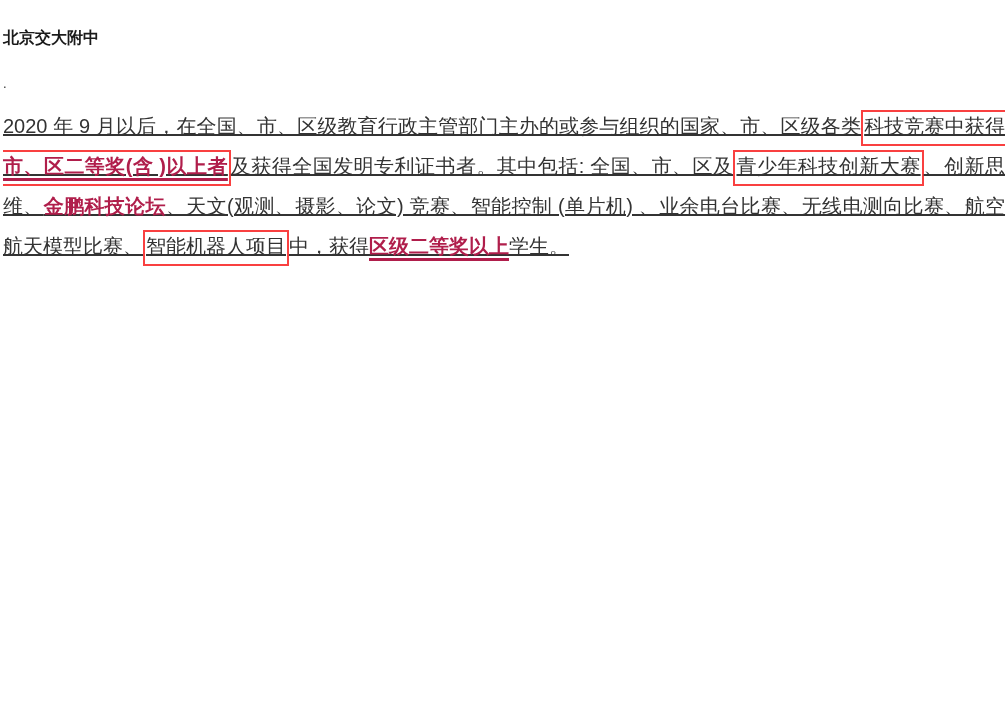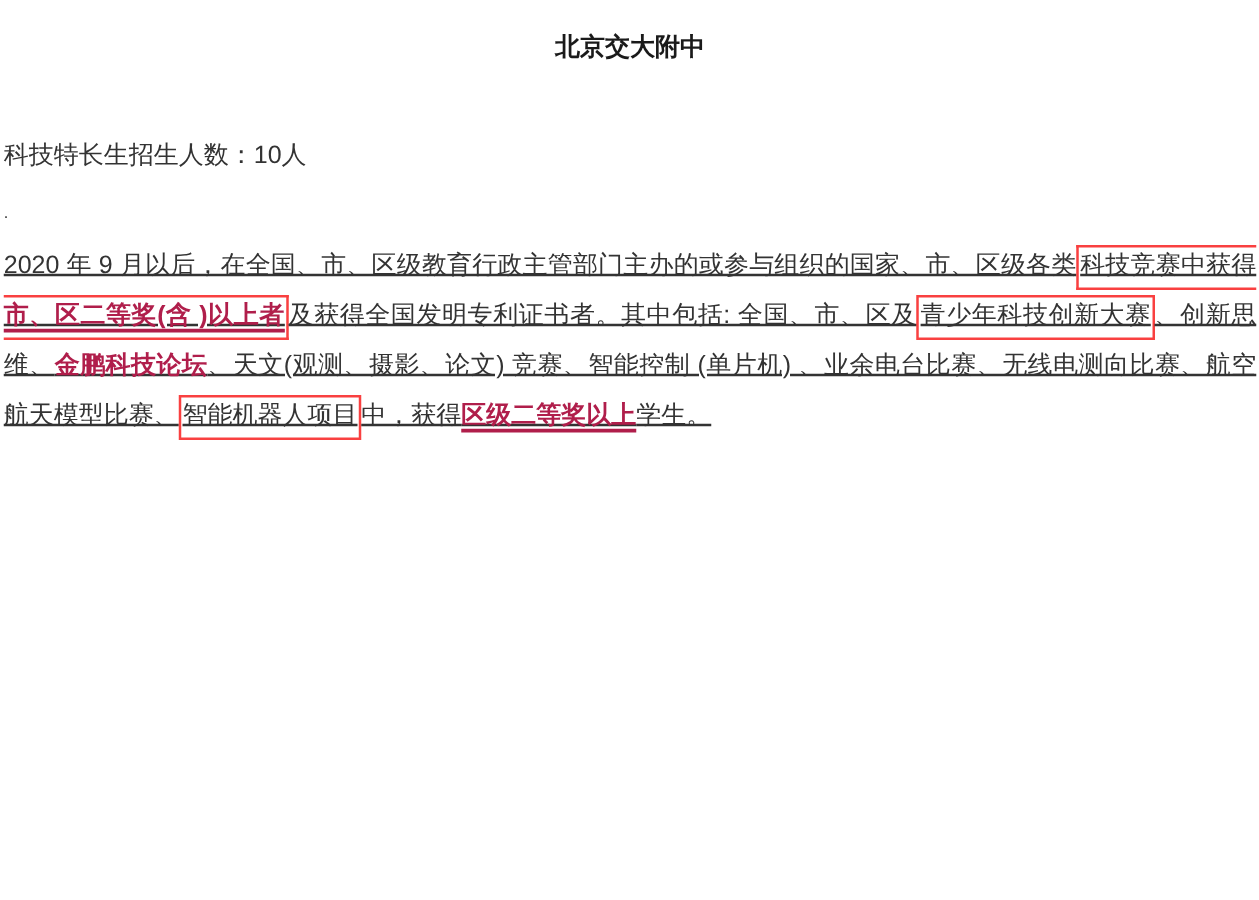--- a/index.html
+++ b/index.html
@@ -11,21 +11,21 @@
   }
   *{margin:0;padding:0;box-sizing:border-box;}
   html,body{background:var(--bg);}
   body{
     width:1007px;height:720px;overflow:hidden;
     font-family:"Liberation Sans","DejaVu Sans",sans-serif;
     font-size:20px;line-height:40px;color:var(--text);
   }
   .doc{padding:14px 2px 0 3px;}
   .title{
-    text-align:center;font-weight:700;font-size:20px;
+    font-weight:700;font-size:16px;
     color:var(--title);margin-top:4px;
   }
   .p-count{margin-top:46px;}
   .p-heading{margin-top:48px;}
   .p-heading .hd{font-weight:700;color:var(--title);}
   .p-body{text-align:justify;}
   .p-dot{margin-top:12px;line-height:28px;font-size:13px;}
   .p2{margin-top:8px;text-decoration:underline;}
   .p-final{margin-top:34px;}
   .crimson{color:var(--crimson);font-weight:700;}
@@ -40,21 +40,20 @@
     padding:3px 1px 7px 1px;
   }
 </style>
 </head>
 <body>
 
 <div class="doc">
 
   <div class="title">北京交大附中</div>
 
-  <div class="p-count">科技特长生招生人数：10人</div>
 
 
 
   <div class="p-dot">.</div>
 
   <div class="p-body p2"><span>2020 年 9 月以后，在全国、市、区级教育行政主管部门主办的或参与组织的国家、市、区级各类</span><span class="red-box"><span>科技竞赛中获得</span><span class="crimson underline">市、区二等奖(含 )以上者</span></span><span>及获得全国发明专利证书者。其中包括: 全国、市、区及</span><span class="red-box"><span>青少年科技创新大赛</span></span><span>、创新思维、</span><span class="crimson">金鹏科技论坛</span><span>、天文(观测、摄影、论文) 竞赛、智能控制 (单片机) 、业余电台比赛、无线电测向比赛、航空航天模型比赛、</span><span class="red-box"><span>智能机器人项目</span></span><span>中，获得</span><span class="crimson underline">区级二等奖以上</span><span>学生。</span></div>
 
 
 </div>
 

